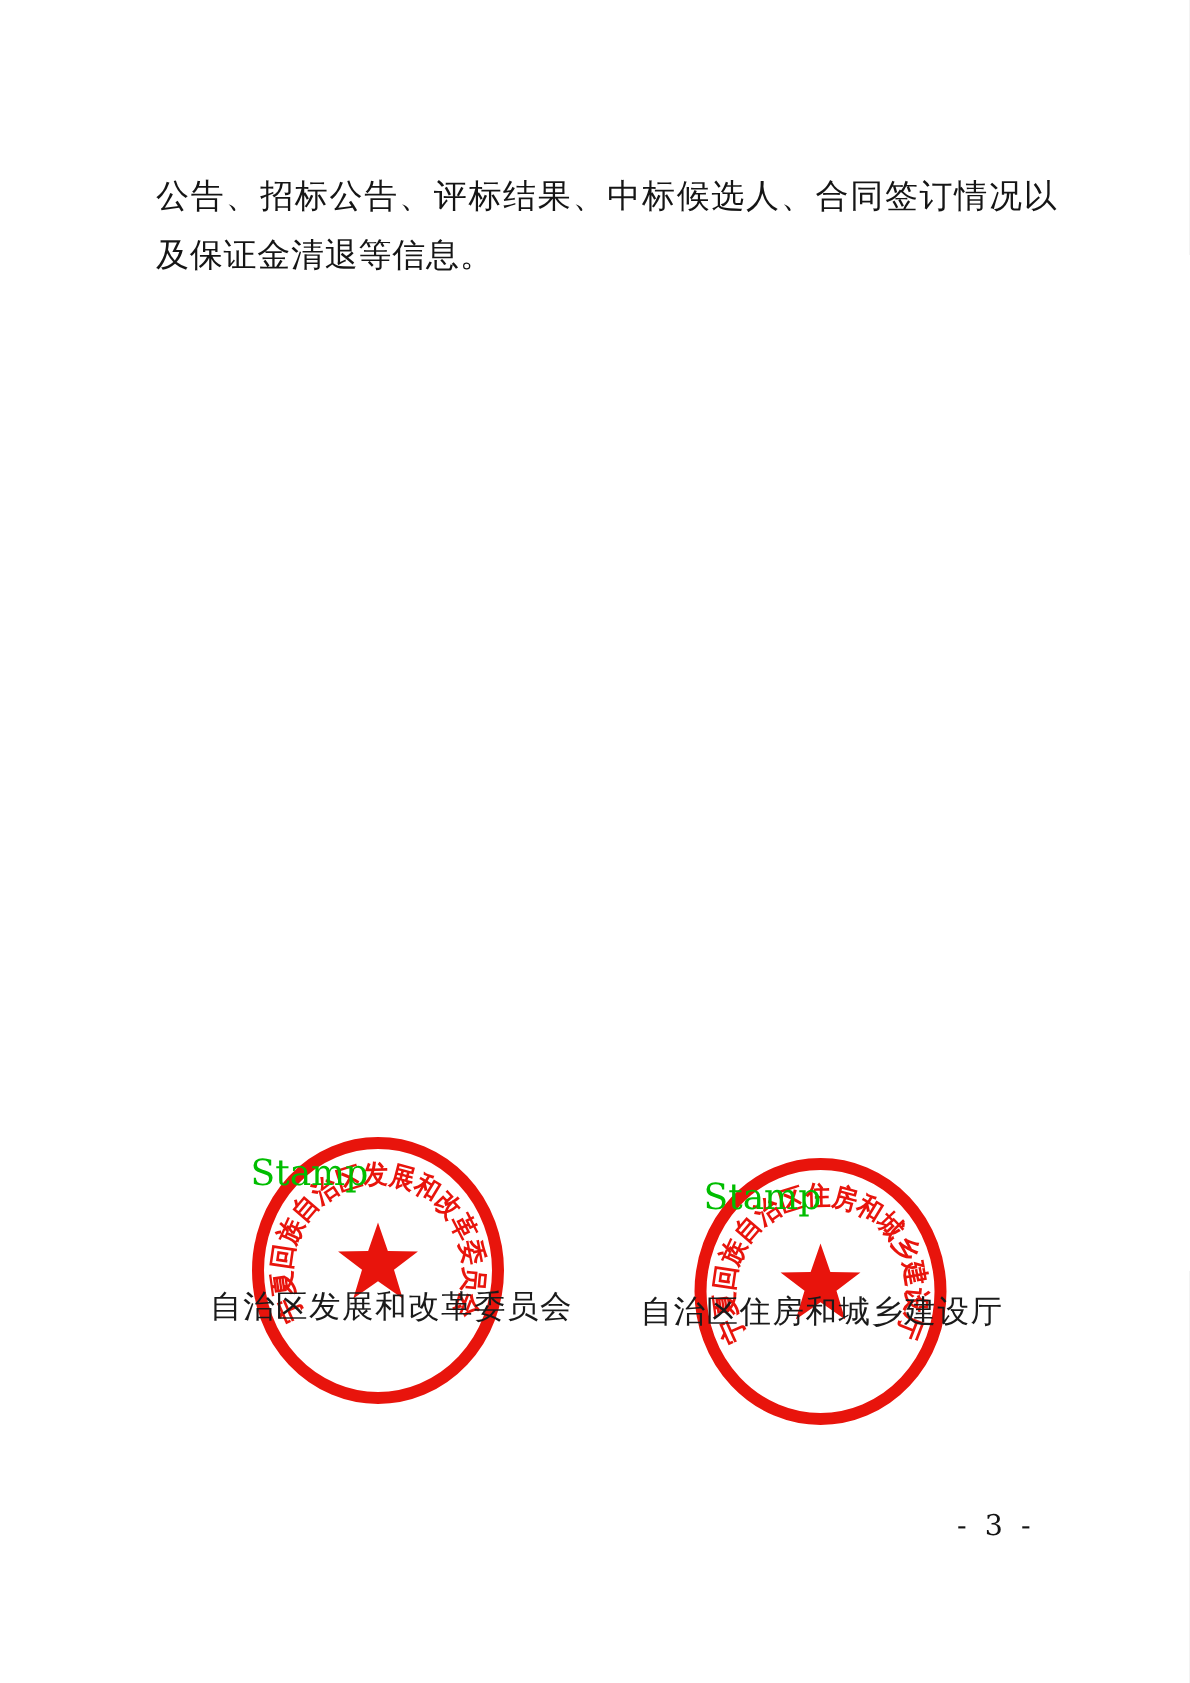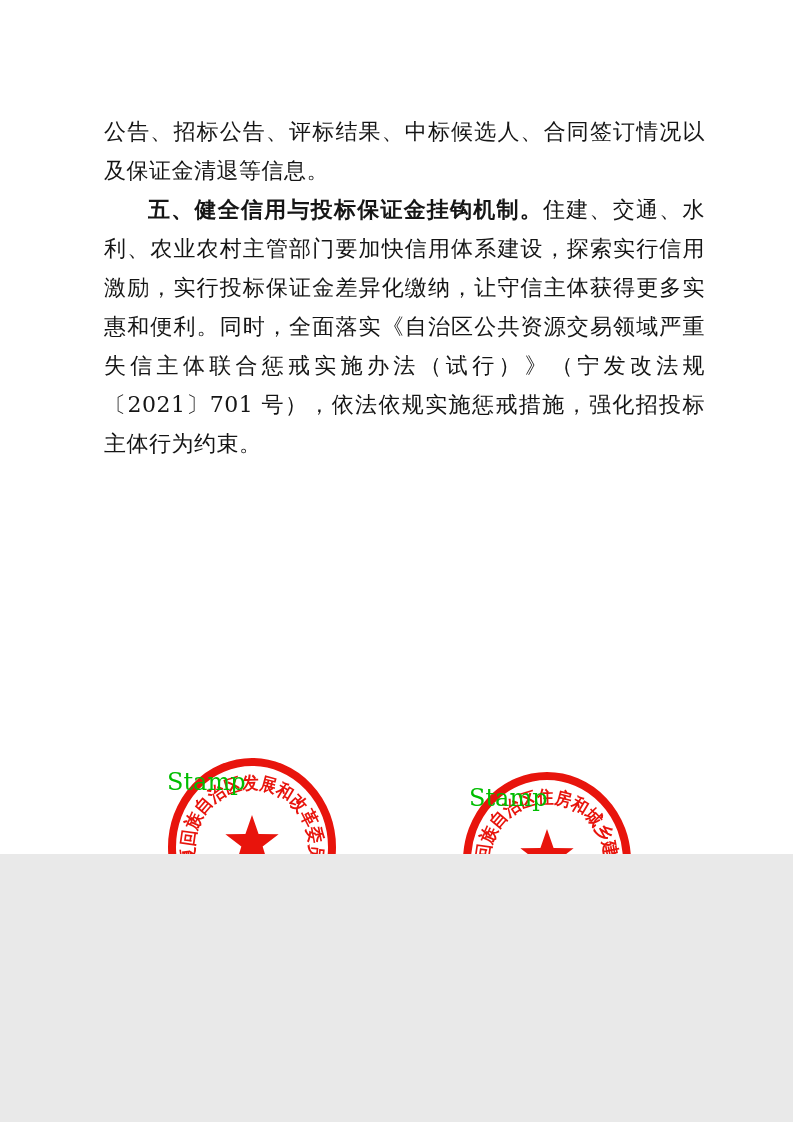--- a/index.html
+++ b/index.html
@@ -1,18 +1,18 @@
 <!DOCTYPE html>
 <html><head>
 <meta charset="utf-8">
 <style>
   html,body{margin:0;padding:0;background:#e9e9e9;}
   .page{
     position:relative;
-    width:793px;height:854px;
+    width:793px;height:1122px;
     margin:0 auto;
     background:#ffffff;
     font-family:"DejaVu Serif", serif;
     overflow:hidden;
   }
   .body-text{
     position:absolute;
     left:104px;top:112px;width:601px;
     font-size:22px;line-height:39px;
     text-align:justify;
@@ -64,21 +64,20 @@
     color:#151515;
   }
 </style>
 </head>
 <body>
 
 <div class="page">
 
   <div class="body-text">
     <p><span>公告、招标公告、评标结果、中标候选人、合同签订情况以及保证金清退等信息。</span></p>
-    <p class="indent"><span class="lead">五、健全信用与投标保证金挂钩机制。</span><span>住建、交通、水利、农业农村主管部门要加快信用体系建设，探索实行信用激励，实行投标保证金差异化缴纳，让守信主体获得更多实惠和便利。同时，全面落实《自治区公共资源交易领域严重失信主体联合惩戒实施办法（试行）》（宁发改法规〔2021〕701 号），依法依规实施惩戒措施，强化招投标主体行为约束。</span></p>
   </div>
 
   <svg class="seal seal-left" viewBox="-88 -93 176 186">
     <ellipse class="seal-ring" cx="0" cy="0" rx="80" ry="85"></ellipse>
     <path id="sealArcL" d="M -49.2 30.7 A 58 58 0 1 1 49.2 30.7" fill="none"></path>
     <text class="seal-arc-text"><textPath href="#sealArcL" startOffset="0" textLength="244" lengthAdjust="spacingAndGlyphs">宁夏回族自治区发展和改革委员会</textPath></text>
     <polygon class="seal-star" points="0,-28 6.58,-9.06 26.63,-8.65 10.65,3.46 16.46,22.65 0,11.2 -16.46,22.65 -10.65,3.46 -26.63,-8.65 -6.58,-9.06" transform="translate(0,-4)"></polygon>
   </svg>
 
   <svg class="seal seal-right" viewBox="-88 -93 176 186">

